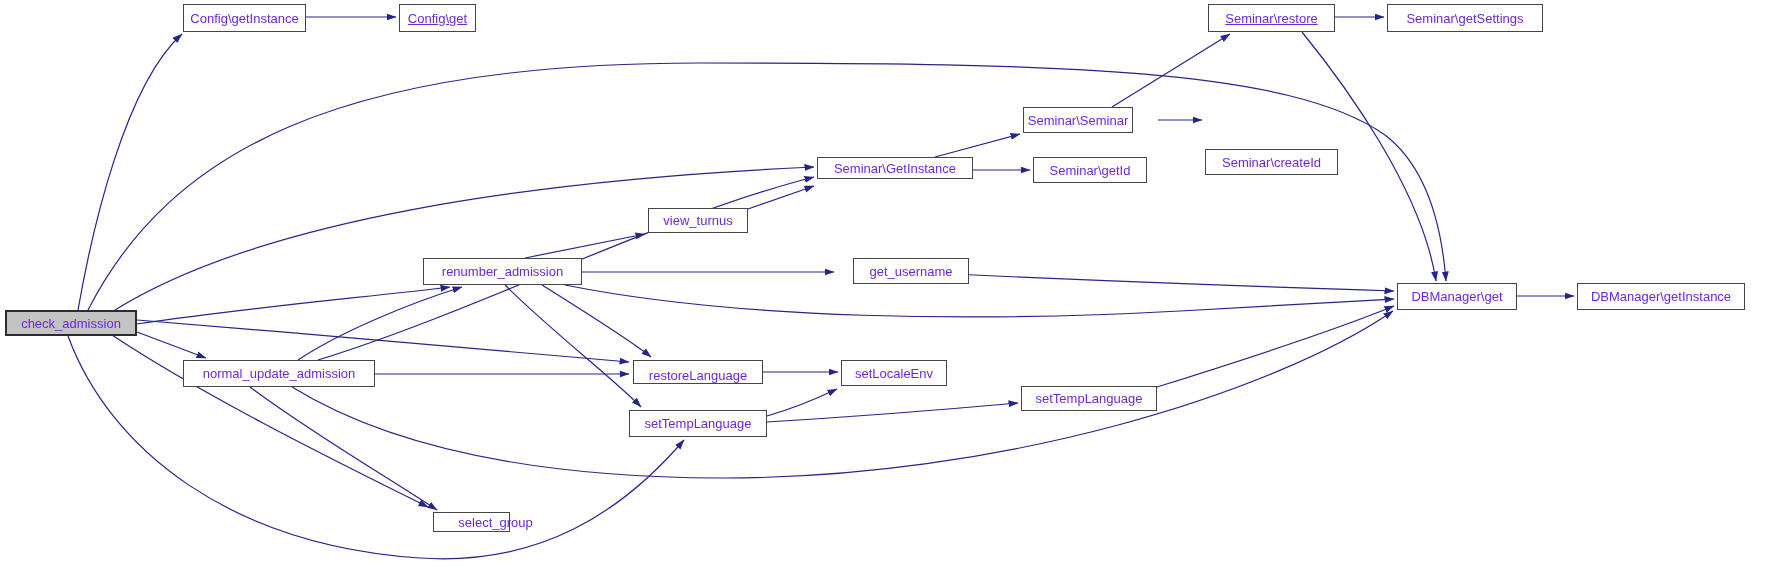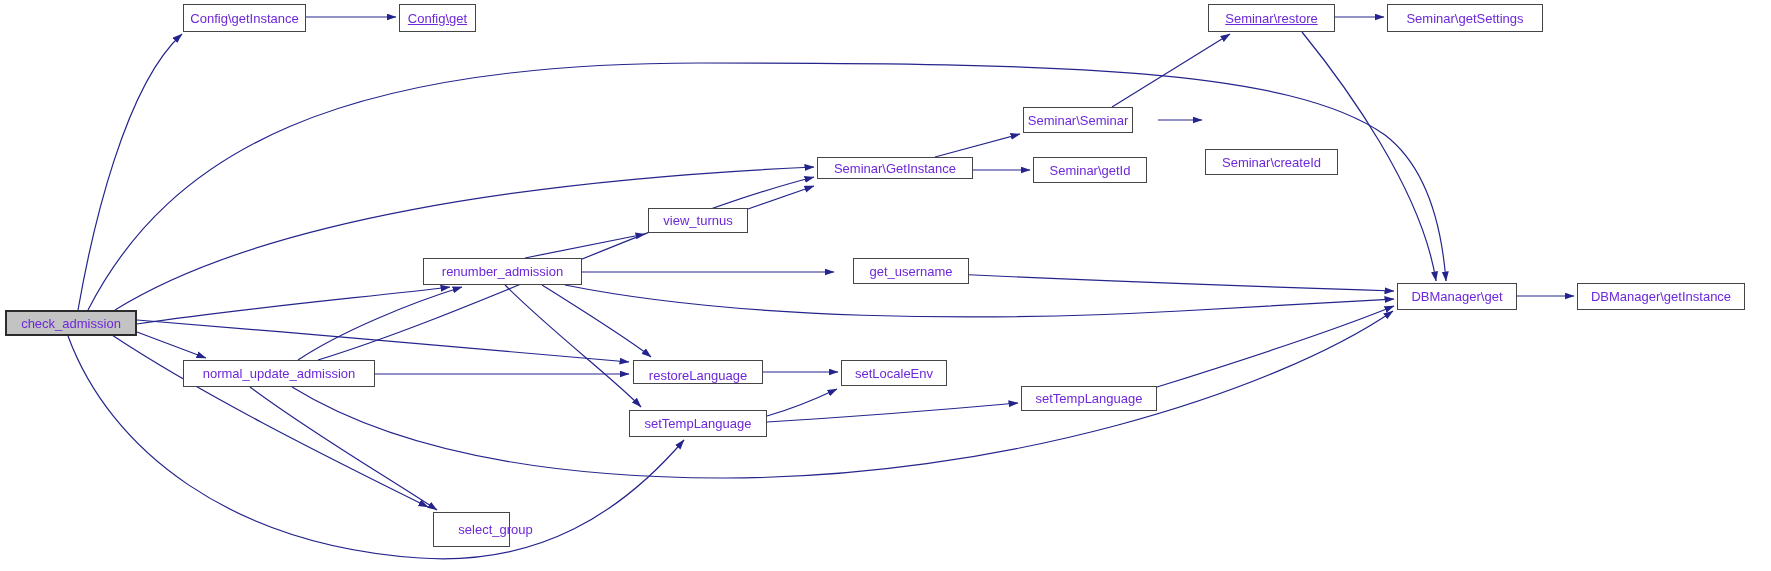--- a/index.html
+++ b/index.html
@@ -108,17 +108,17 @@
       </div>
       <div class="node" style="left: 841px; top: 360px; width: 106px; height: 26px;">
         <span>setLocaleEnv</span>
       </div>
       <div class="node" style="left: 629px; top: 410px; width: 138px; height: 27px;">
         <span>setTempLanguage</span>
       </div>
       <div class="node" style="left: 1021px; top: 386px; width: 136px; height: 25px;">
         <span>setTempLanguage</span>
       </div>
-      <div class="node" style="left: 433px; top: 512px; width: 77px; height: 35px; padding-left: 48px;">
+      <div class="node" style="left: 433px; top: 512px; width: 77px; height: 20px; padding-left: 48px;">
         <span>select_group</span>
       </div>
     </div>
 </div>
 
 </body></html>

